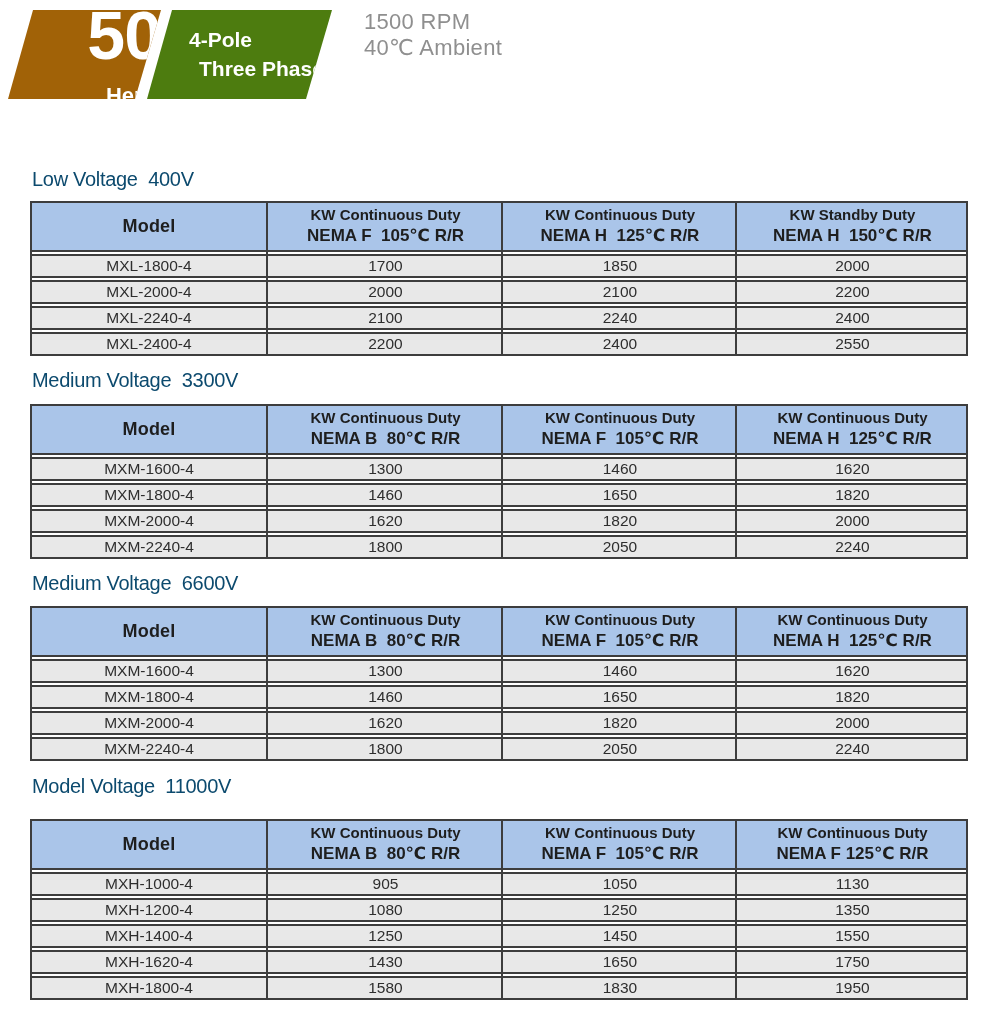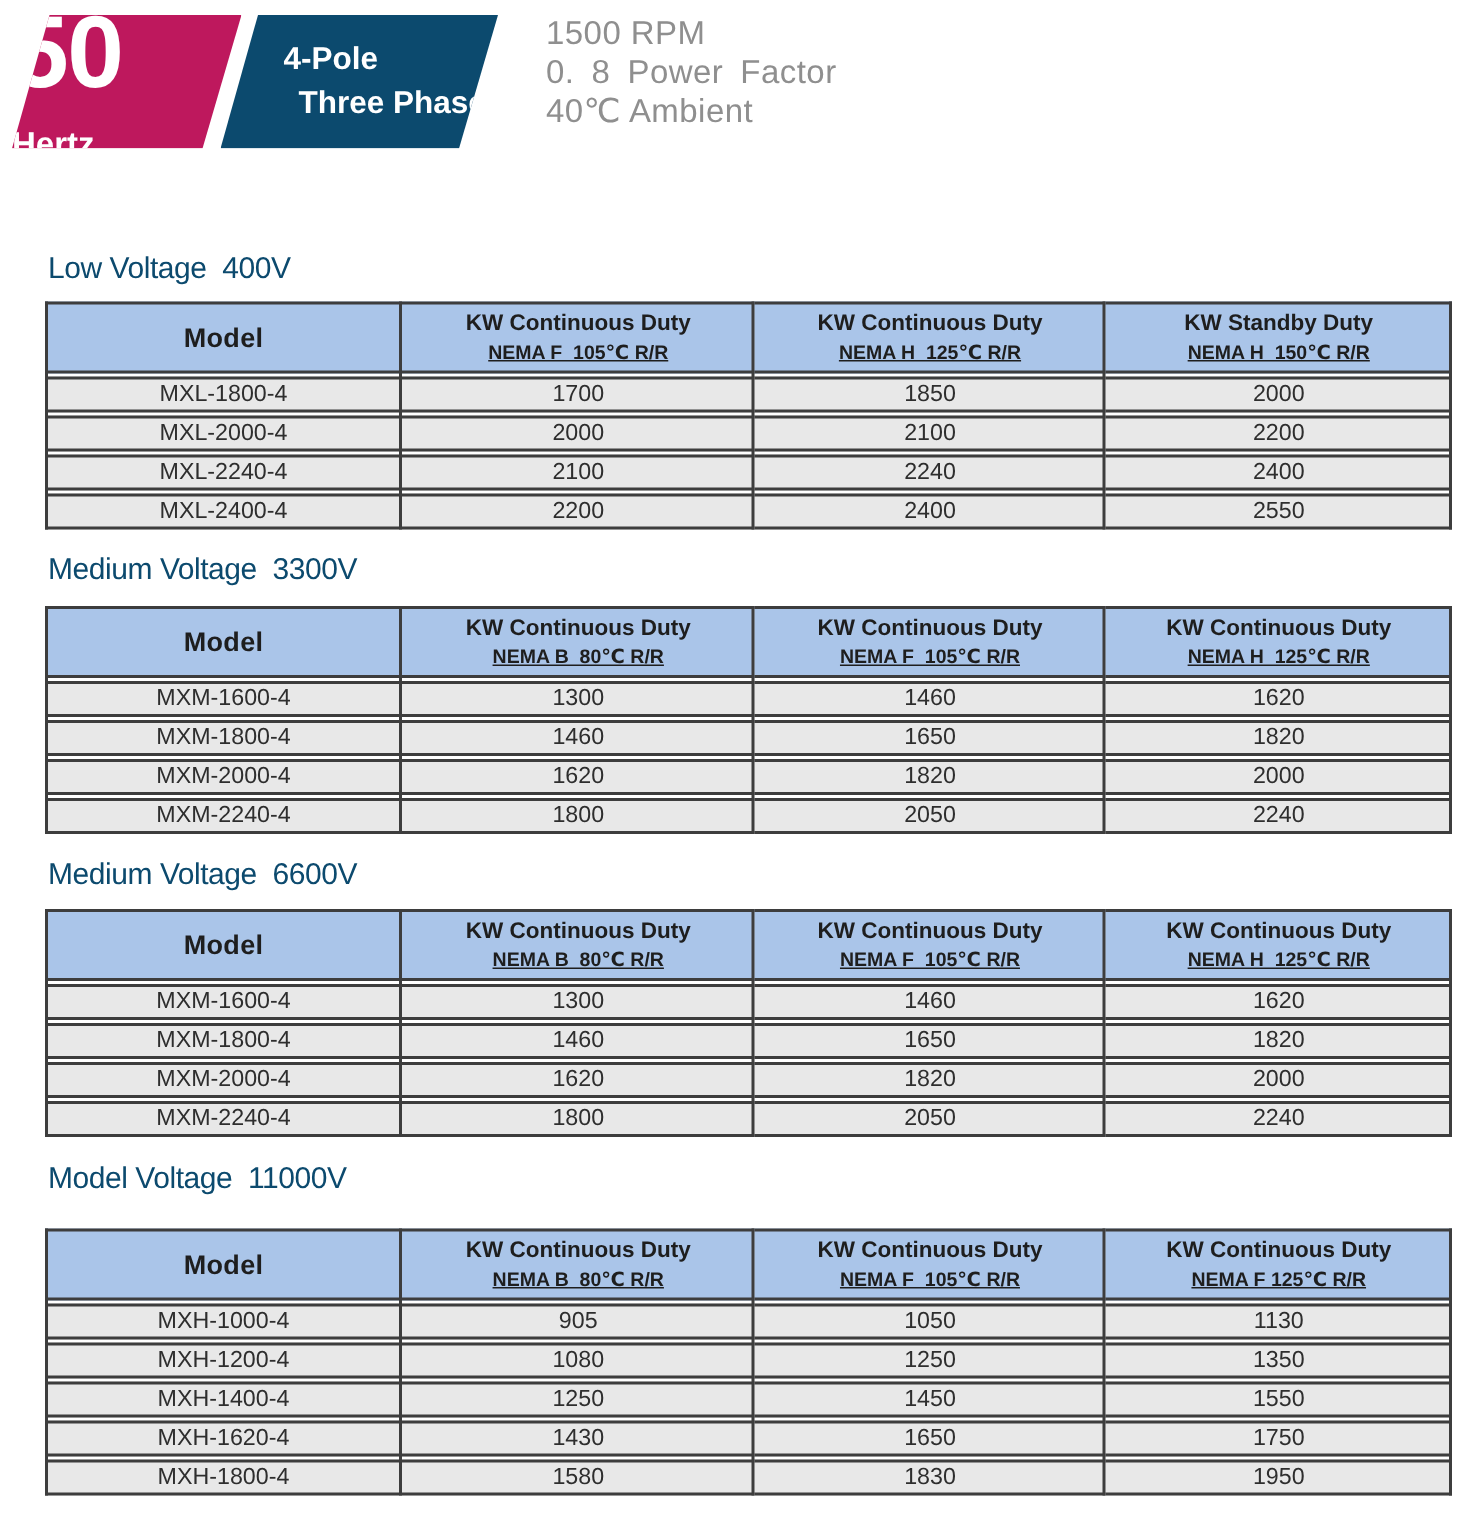--- a/index.html
+++ b/index.html
@@ -2,27 +2,27 @@
 <html><head>
 <meta charset="utf-8">
 <style>
   * { margin:0; padding:0; box-sizing:border-box; }
   html,body { width:985px; height:1011px; background:#ffffff; overflow:hidden;
     font-family:"Liberation Sans","DejaVu Sans",sans-serif; }
   body { position:relative; }
 
   
   .shape { position:absolute; top:10px; height:89px; }
-  .shape-navy { left:8px; width:153px; background:#be185d;
+  .shape-navy { left:8px; width:153px; background:#a16207;
     clip-path:polygon(25px 0, 100% 0, calc(100% - 26px) 100%, 0 100%);
-    display:flex; flex-direction:column; align-items:flex-start; justify-content:center;
+    display:flex; flex-direction:column; align-items:flex-end; justify-content:center;
     color:#fff; }
   .freq-num { font-size:68px; font-weight:bold; line-height:0.88; letter-spacing:-1px; margin-top:4px; }
   .freq-unit { font-size:22px; font-weight:bold; line-height:1.0; margin-top:19px; }
-  .shape-gray { left:147px; width:185px; background:#0c4a6e;
+  .shape-gray { left:147px; width:185px; background:#4d7c0f;
     clip-path:polygon(25px 0, 100% 0, calc(100% - 26px) 100%, 0 100%);
     display:flex; flex-direction:column; justify-content:center;
     color:#fff; padding-left:42px; }
   .pole-l1 { font-size:21px; font-weight:bold; line-height:1.35; }
   .pole-l2 { font-size:21px; font-weight:bold; line-height:1.35; margin-left:10px; }
 
   .specs { position:absolute; left:364px; top:9px; color:#8f8f8f;
     font-size:22px; line-height:26px; letter-spacing:0.3px; }
   .specs .wide { word-spacing:5px; }
 
@@ -43,21 +43,21 @@
   table { width:938px; table-layout:fixed; border-collapse:separate; border-spacing:0 2px; }
   th:nth-child(1), td:nth-child(1) { width:238px; }
   th:nth-child(2), td:nth-child(2) { width:235px; }
   th:nth-child(3), td:nth-child(3) { width:234px; }
   th:nth-child(4), td:nth-child(4) { width:231px;margin-top:48px; }
 
   th { background:#aac5e9; border-top:2px solid #3d3d3d; border-bottom:2px solid #3d3d3d;
     height:48px; vertical-align:middle; text-align:center; color:#1e1e1e;
     font-weight:bold; padding:2px 0; }
   th .l1 { font-size:15px; line-height:1.35; }
-  th .l2 { font-size:13px; line-height:1.35; white-space:pre;text-decoration:underline; }
+  th .l2 { font-size:17px; line-height:1.35; white-space:pre; }
   th.model-th { font-size:18px; letter-spacing:0.2px; }
 
   td { background:#e8e8e8; border-top:2px solid #3d3d3d; border-bottom:2px solid #3d3d3d;
     height:24px; text-align:center; vertical-align:middle;
     font-size:15.5px; color:#2e2e2e; padding:0; }
 
   .vline { position:absolute; top:2px; bottom:2px; width:2px; background:#3d3d3d; z-index:2; }
   .vl-0 { left:0; } .vl-1 { left:236px; } .vl-2 { left:471px; } .vl-3 { left:705px; } .vl-4 { left:936px; }
 </style>
 </head>
@@ -66,21 +66,20 @@
 <div class="shape shape-navy">
   <div class="freq-num">50</div>
   <div class="freq-unit">Hertz</div>
 </div>
 <div class="shape shape-gray">
   <div class="pole-l1">4-Pole</div>
   <div class="pole-l2">Three Phase</div>
 </div>
 <div class="specs">
   <div>1500 RPM</div>
-  <div class="wide">0. 8 Power Factor</div>
   <div>40℃ Ambient</div>
 </div>
 
 <div class="sec-title" id="title-0">Low Voltage  400V</div>
 <div class="tbl-wrap" id="tbl-0">
   <table>
       <thead>
         <tr>
           <th class="model-th">Model</th>
           <th>

